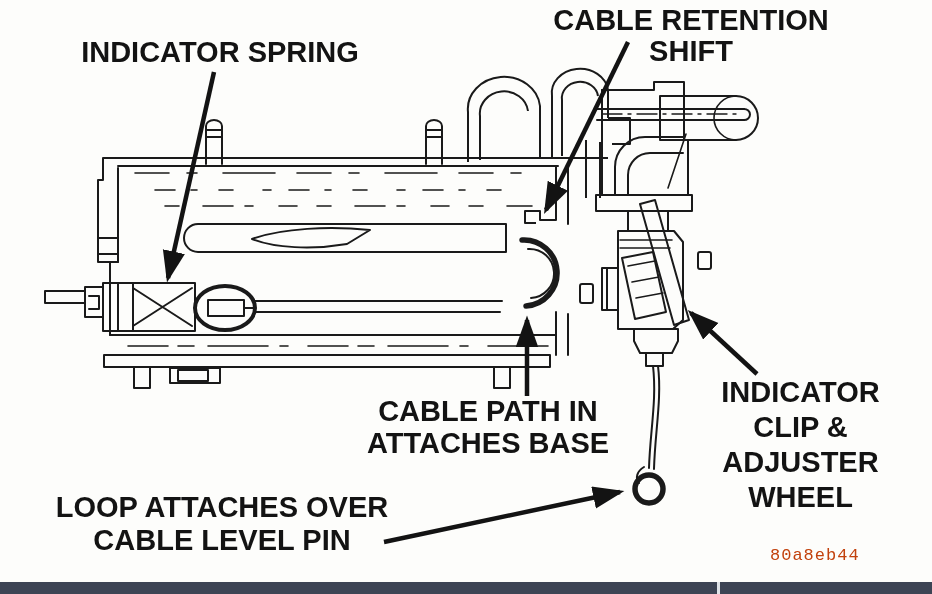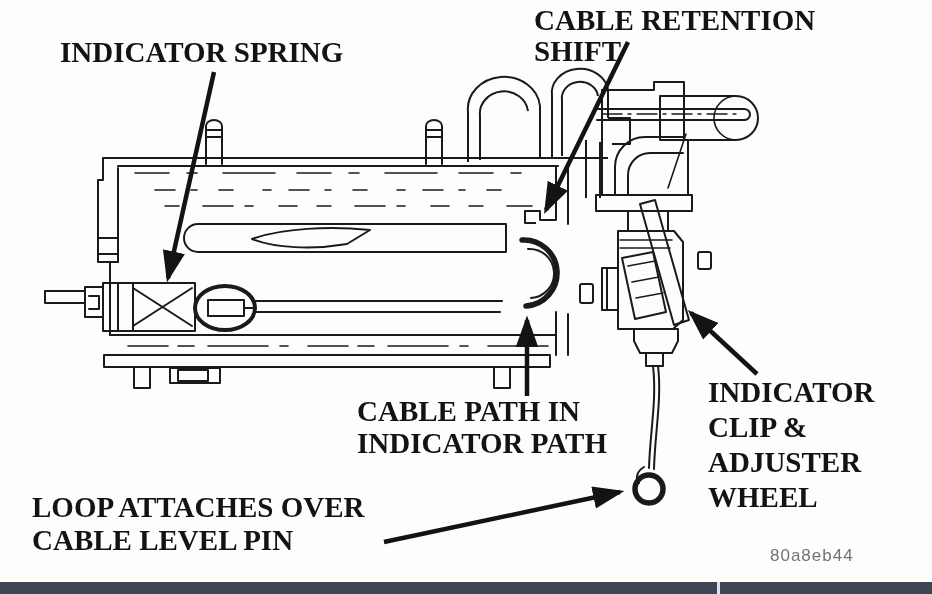--- a/index.html
+++ b/index.html
@@ -13,30 +13,30 @@
   .diagram-svg{position:absolute;left:0;top:0;}
   .lbl{
     position:absolute;
     font-weight:bold;
     color:#131313;
     font-size:29px;
     letter-spacing:0px;
     white-space:nowrap;
   }
   .lbl span{display:block;}
-  .lbl-center{font-family:Liberation Serif, serif;}
+  .lbl-center{text-align:center;}
   .lbl-spring{left:60px;top:37px;width:320px;line-height:31px;}
   .lbl-hook{left:534px;top:5px;width:314px;line-height:31px;}
   .lbl-path{left:357px;top:395px;width:262px;line-height:32px;}
   .lbl-loop{left:32px;top:491px;width:380px;line-height:33px;}
   .lbl-clip{left:708px;top:375px;width:185px;line-height:35px;}
   .fig-code{
     position:absolute;left:770px;top:546px;
-    font-size:17px;font-weight:400;color:#737373;
-    font-family:Liberation Sans, sans-serif;
+    font-size:17px;font-weight:400;color:#c2410c;
+    font-family:Liberation Mono, monospace;
     letter-spacing:1px;
   }
   .footer-bar{
     position:absolute;left:0;top:582px;width:932px;height:12px;
   }
   .footer-divider{
     position:absolute;left:717px;top:0;width:3px;height:12px;
   }
 </style>
 </head>
@@ -173,21 +173,21 @@
     <span>INDICATOR SPRING</span>
   </div>
 
   <div class="lbl lbl-hook lbl-center">
     <span>CABLE RETENTION</span>
     <span>SHIFT</span>
   </div>
 
   <div class="lbl lbl-path lbl-center">
     <span>CABLE PATH IN</span>
-    <span>INDICATOR PATH</span>
+    <span>ATTACHES BASE</span>
   </div>
 
   <div class="lbl lbl-loop lbl-center">
     <span>LOOP ATTACHES OVER</span>
     <span>CABLE LEVEL PIN</span>
   </div>
 
   <div class="lbl lbl-clip lbl-center">
     <span>INDICATOR</span>
     <span>CLIP &amp;</span>

